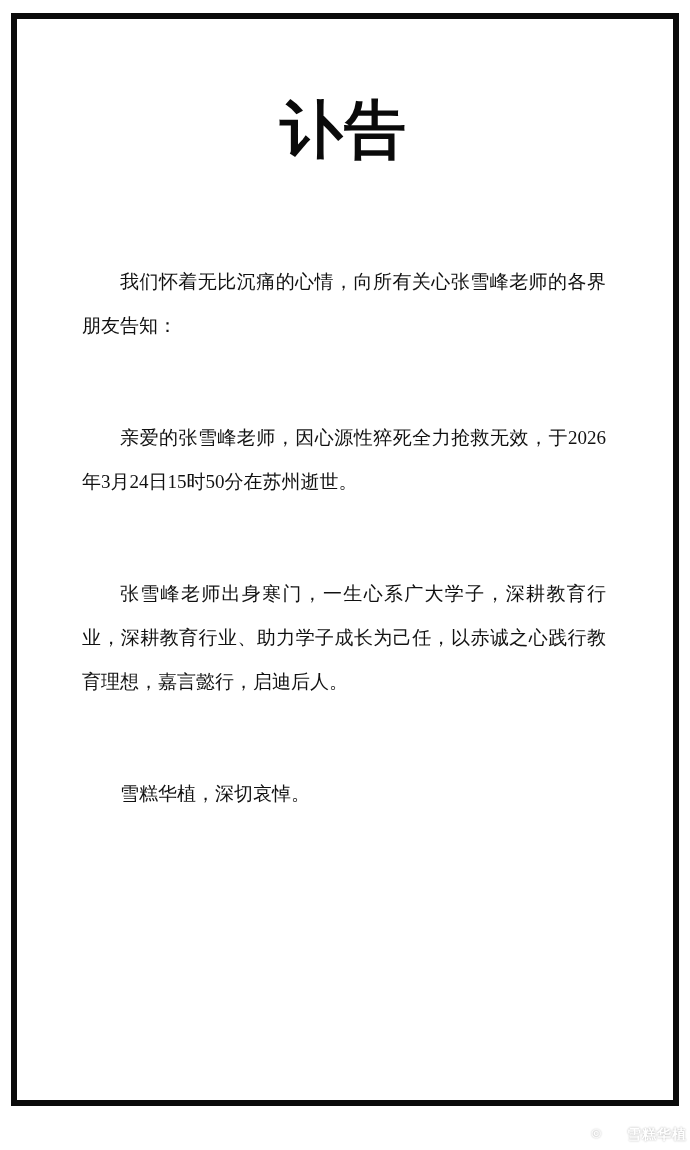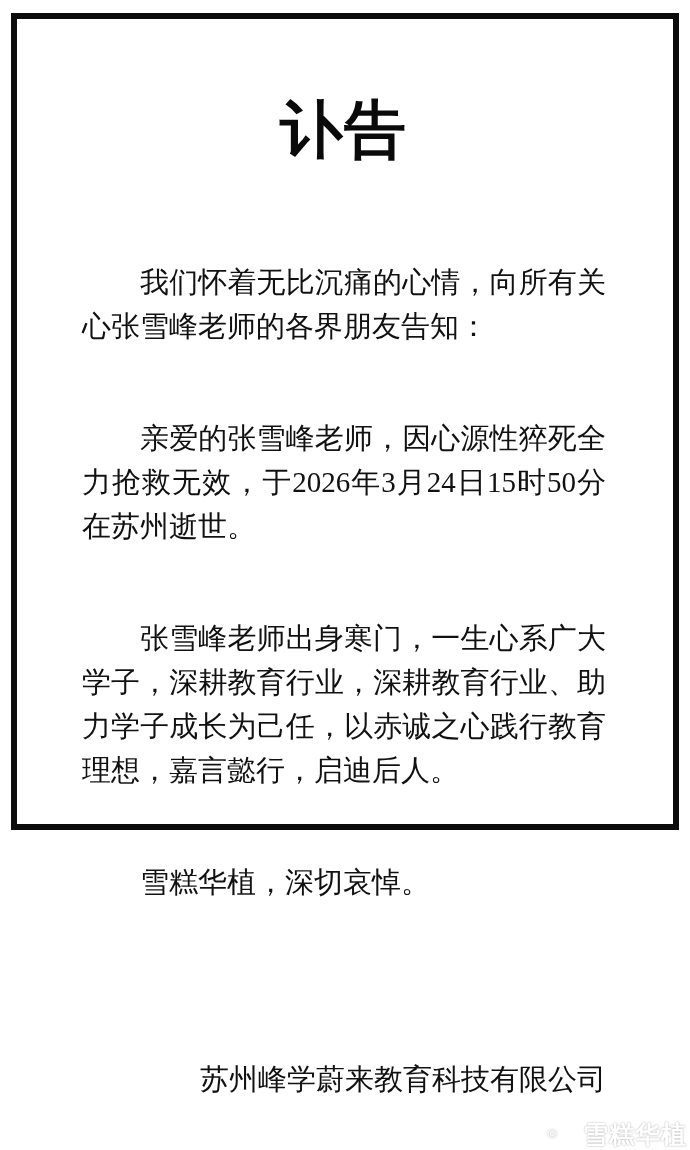--- a/index.html
+++ b/index.html
@@ -11,21 +11,21 @@
     background: #ffffff;
     overflow: hidden;
     font-family: "Liberation Serif", "DejaVu Serif", serif;
     color: #111111;
   }
   .frame {
     position: absolute;
     left: 11px;
     top: 13px;
     width: 668px;
-    height: 817px;
+    height: 1093px;
     border: 6px solid #0b0b0b;
   }
   .content {
     position: absolute;
     left: 0;
     top: 0;
     width: 100%;
     height: 100%;
     padding: 0 67px 0 65px;
   }
@@ -33,21 +33,21 @@
     margin-top: 78px;
     text-align: center;
     font-family: "Liberation Sans", "DejaVu Sans", sans-serif;
     font-weight: 900;
     font-size: 62px;
     line-height: 66px;
     letter-spacing: 2px;
     color: #0a0a0a;
   }
   .body-text p {
-    font-size: 29px;
+    font-size: 19px;
     line-height: 44px;
     text-indent: 2em;
     text-align: justify;
     text-justify: inter-ideograph;
     color: #111111;
   }
   .body-text p.first { margin-top: 97px; }
   .body-text p + p { margin-top: 68px; }
   .signature {
     margin-top: 153px;
@@ -69,21 +69,21 @@
     display: flex;
     align-items: center;
     gap: 3px;
     z-index: 5;
     color: #ffffff;
     text-shadow: 0 0 2px rgba(90,90,90,0.55);
     font-family: "Liberation Sans", "DejaVu Sans", sans-serif;
     opacity: 0.95;
   }
   .watermark .wm-text {
-    font-size: 25px;
+    font-size: 14px;
     font-weight: bold;
     letter-spacing: 1px;
     line-height: 30px;
   }
   .eye-icon { display: inline-block; width: 20px; height: 20px; }
   .eye-icon svg { display: block; width: 100%; height: 100%; }
   .wm-copy {
     font-size: 13px;
     font-weight: bold;
     line-height: 20px;
@@ -99,21 +99,20 @@
       <h1 class="doc-title">讣告</h1>
 
       <div class="body-text">
         <p class="first">我们怀着无比沉痛的心情，向所有关心张雪峰老师的各界朋友告知：</p>
         <p>亲爱的张雪峰老师，因心源性猝死全力抢救无效，于2026年3月24日15时50分在苏州逝世。</p>
         <p>张雪峰老师出身寒门，一生心系广大学子，深耕教育行业，深耕教育行业、助力学子成长为己任，以赤诚之心践行教育理想，嘉言懿行，启迪后人。</p>
         <p>雪糕华植，深切哀悼。</p>
       </div>
 
       <div class="signature">
-        <div class="company">苏州峰学蔚来教育科技有限公司</div>
       </div>
 
     </div>
   </div>
 
   <div class="watermark">
     <span class="eye-icon">
       <svg viewBox="0 0 20 20" xmlns="http://www.w3.org/2000/svg">
         <circle cx="10" cy="11" r="7.5" fill="none" stroke="#ffffff" stroke-width="2"></circle>
         <circle cx="10" cy="11" r="3" fill="#ffffff"></circle>

